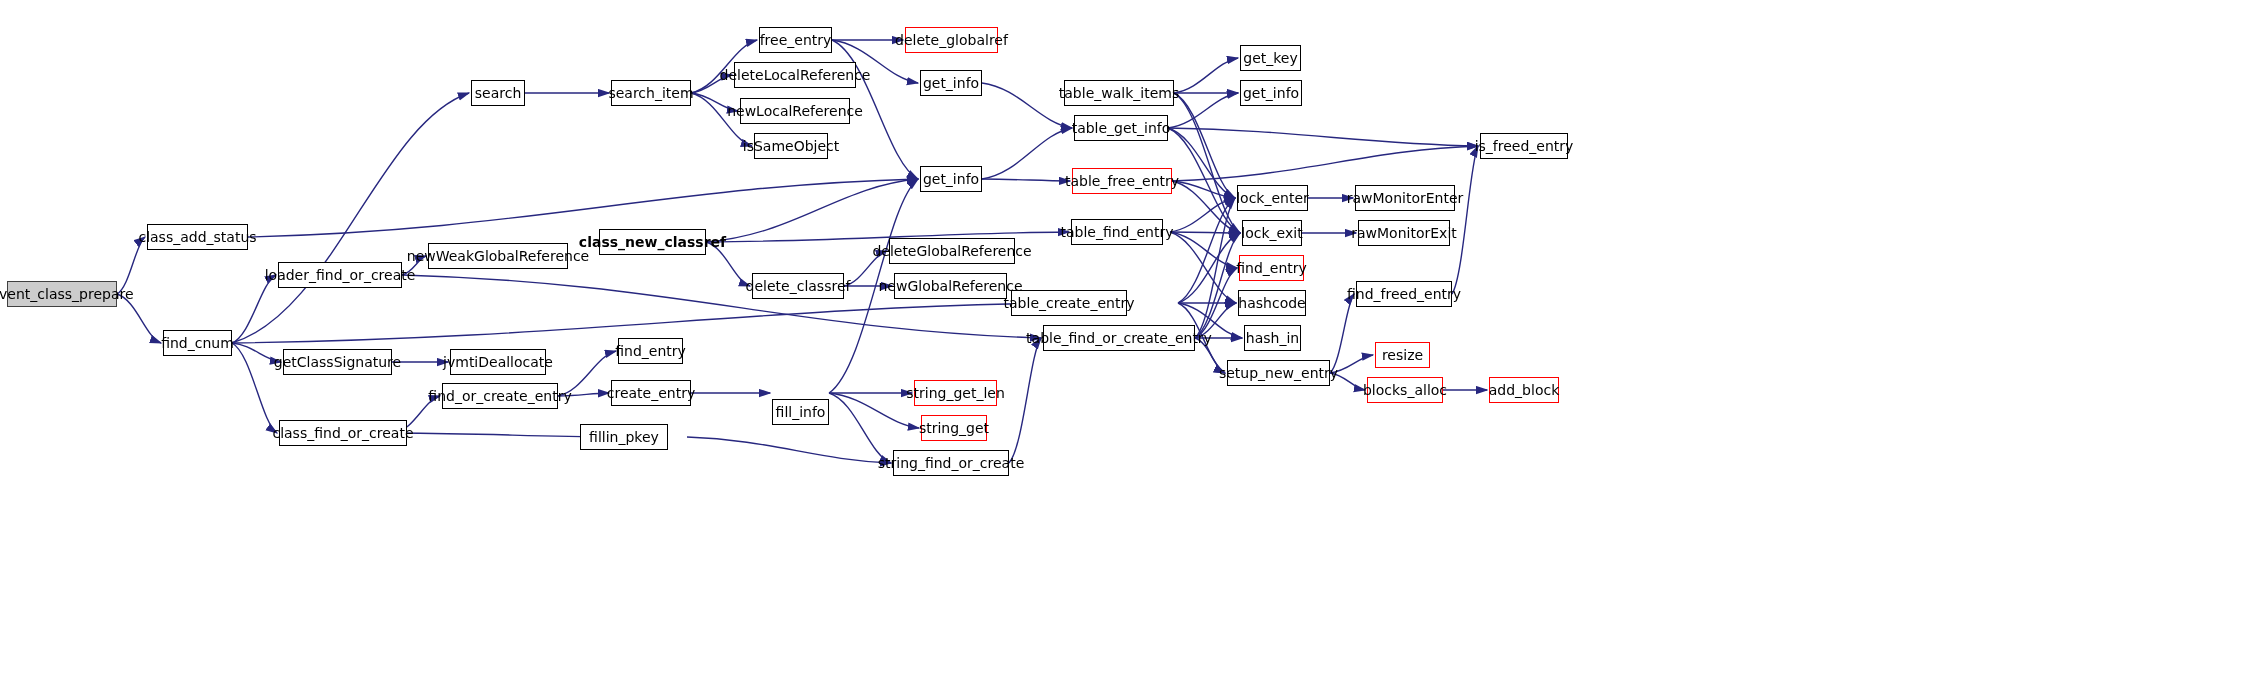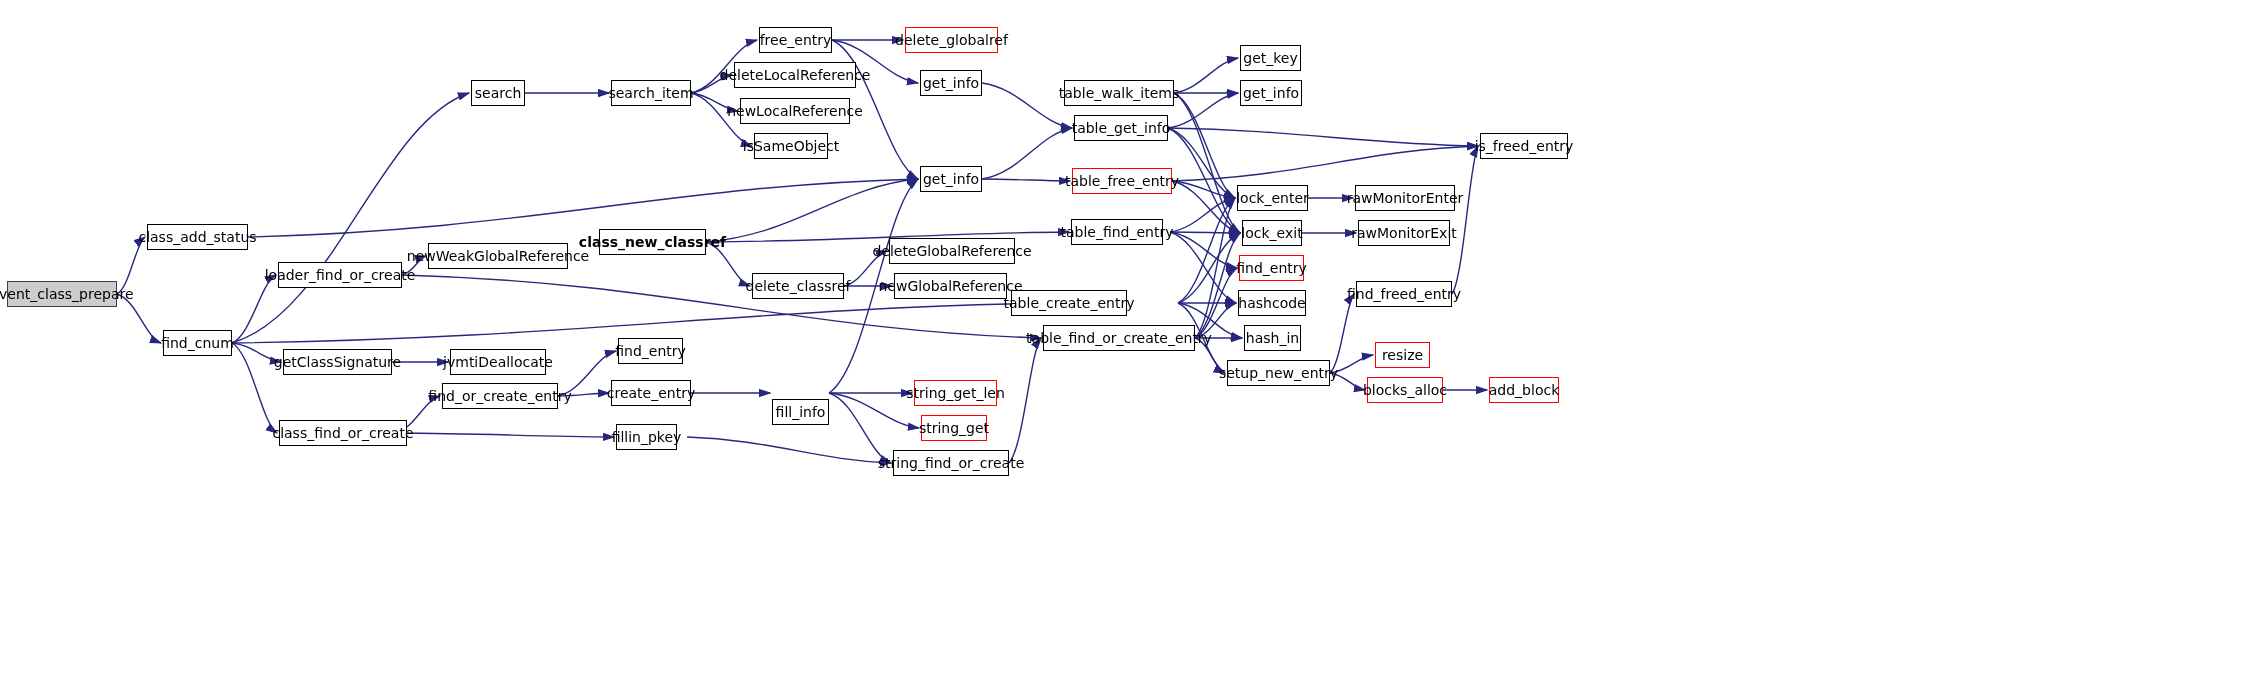--- a/index.html
+++ b/index.html
@@ -133,21 +133,21 @@
       </div>
       <div class="node" style="left: 599px; top: 229px; width: 107px; font-weight: bold;">
         <span>class_new_classref</span>
       </div>
       <div class="node" style="left: 618px; top: 338px; width: 65px;">
         <span>find_entry</span>
       </div>
       <div class="node" style="left: 611px; top: 380px; width: 80px;">
         <span>create_entry</span>
       </div>
-      <div class="node" style="left: 616px; top: 424px; width: 61px;">
+      <div class="node" style="left: 580px; top: 424px; width: 88px;">
         <span>fillin_pkey</span>
       </div>
       <div class="node" style="left: 734px; top: 62px; width: 122px;">
         <span>deleteLocalReference</span>
       </div>
       <div class="node" style="left: 740px; top: 98px; width: 110px;">
         <span>newLocalReference</span>
       </div>
       <div class="node" style="left: 754px; top: 133px; width: 74px;">
         <span>isSameObject</span>

